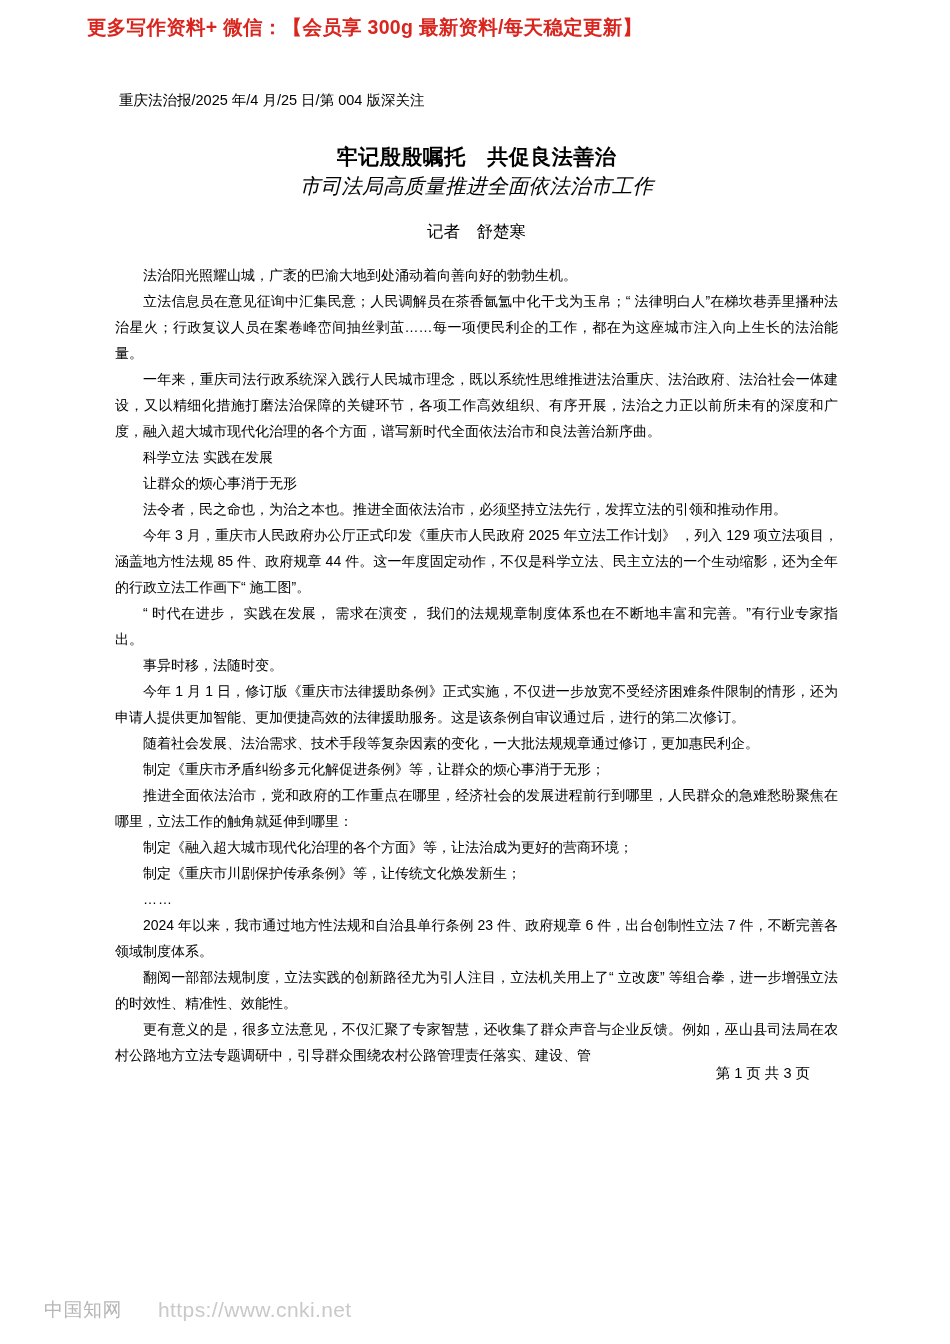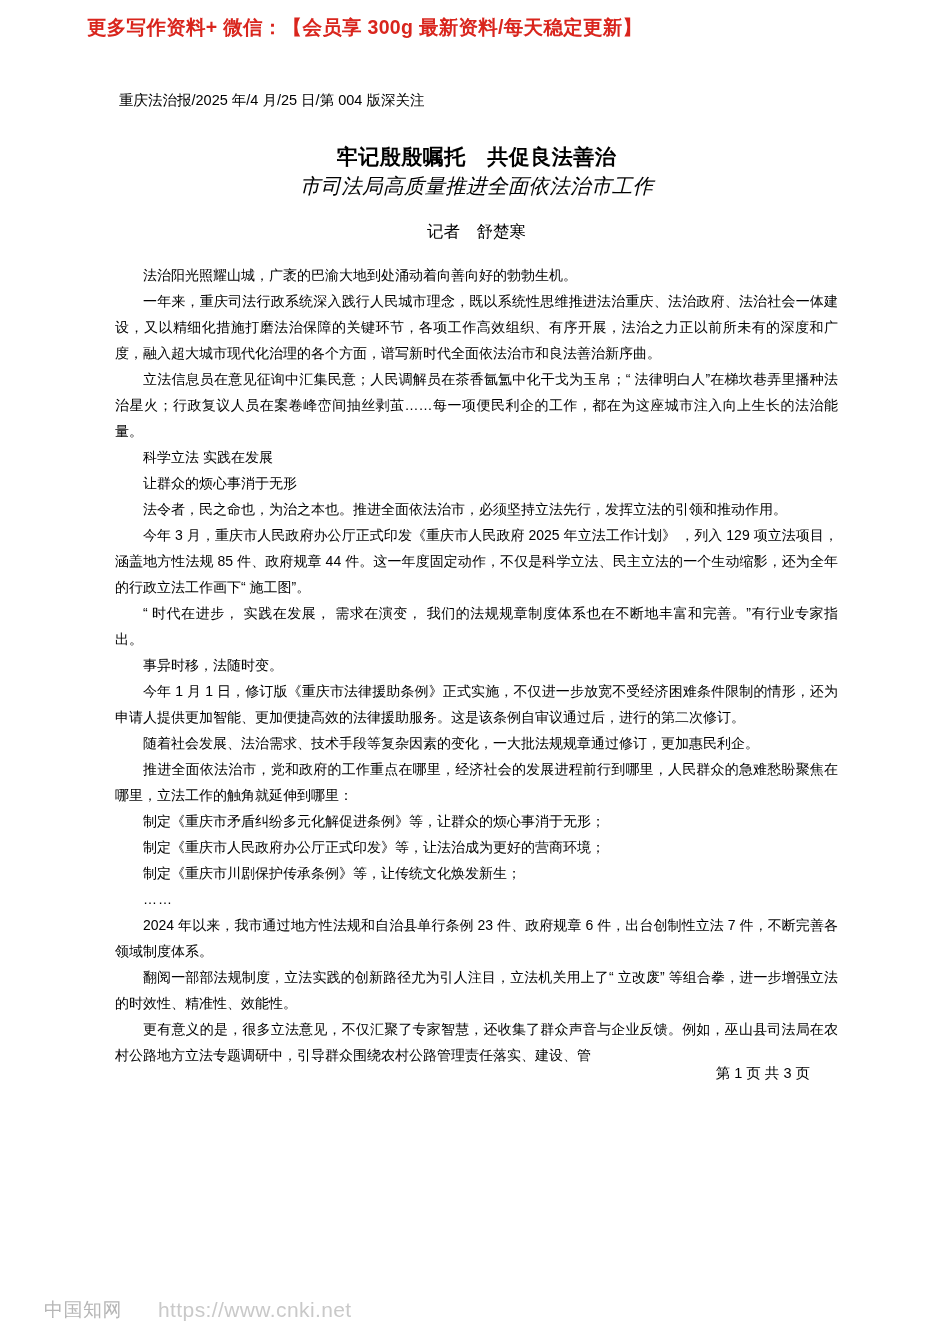--- a/index.html
+++ b/index.html
@@ -155,33 +155,33 @@
   <div id="source-line">重庆法治报/2025 年/4 月/25 日/第 004 版深关注</div>
 
   <div id="headline-main">牢记殷殷嘱托　共促良法善治</div>
 
   <div id="headline-sub">市司法局高质量推进全面依法治市工作</div>
 
   <div id="byline">记者　舒楚寒</div>
 
   <div id="article-body">
     <p>法治阳光照耀山城，广袤的巴渝大地到处涌动着向善向好的勃勃生机。</p>
+    <p>立法信息员在意见征询中汇集民意；人民调解员在茶香氤氲中化干戈为玉帛；“ 法律明白人”在梯坎巷弄里播种法治星火；行政复议人员在案卷峰峦间抽丝剥茧……每一项便民利企的工作，都在为这座城市注入向上生长的法治能量。</p>
     <p>一年来，重庆司法行政系统深入践行人民城市理念，既以系统性思维推进法治重庆、法治政府、法治社会一体建设，又以精细化措施打磨法治保障的关键环节，各项工作高效组织、有序开展，法治之力正以前所未有的深度和广度，融入超大城市现代化治理的各个方面，谱写新时代全面依法治市和良法善治新序曲。</p>
-    <p>立法信息员在意见征询中汇集民意；人民调解员在茶香氤氲中化干戈为玉帛；“ 法律明白人”在梯坎巷弄里播种法治星火；行政复议人员在案卷峰峦间抽丝剥茧……每一项便民利企的工作，都在为这座城市注入向上生长的法治能量。</p>
     <p class="flush">科学立法 实践在发展</p>
     <p class="flush">让群众的烦心事消于无形</p>
     <p>法令者，民之命也，为治之本也。推进全面依法治市，必须坚持立法先行，发挥立法的引领和推动作用。</p>
     <p>今年 3 月，重庆市人民政府办公厅正式印发《重庆市人民政府 2025 年立法工作计划》 ，列入 129 项立法项目，涵盖地方性法规 85 件、政府规章 44 件。这一年度固定动作，不仅是科学立法、民主立法的一个生动缩影，还为全年的行政立法工作画下“ 施工图”。</p>
     <p>“ 时代在进步， 实践在发展， 需求在演变， 我们的法规规章制度体系也在不断地丰富和完善。”有行业专家指出。</p>
     <p>事异时移，法随时变。</p>
     <p>今年 1 月 1 日，修订版《重庆市法律援助条例》正式实施，不仅进一步放宽不受经济困难条件限制的情形，还为申请人提供更加智能、更加便捷高效的法律援助服务。这是该条例自审议通过后，进行的第二次修订。</p>
     <p>随着社会发展、法治需求、技术手段等复杂因素的变化，一大批法规规章通过修订，更加惠民利企。</p>
+    <p>制定《重庆市矛盾纠纷多元化解促进条例》等，让群众的烦心事消于无形；</p>
     <p>推进全面依法治市，党和政府的工作重点在哪里，经济社会的发展进程前行到哪里，人民群众的急难愁盼聚焦在哪里，立法工作的触角就延伸到哪里：</p>
-    <p>制定《重庆市矛盾纠纷多元化解促进条例》等，让群众的烦心事消于无形；</p>
-    <p>制定《重庆市人民政府办公厅正式印发》等，让法治成为更好的营商环境；</p>
+    <p>制定《融入超大城市现代化治理的各个方面》等，让法治成为更好的营商环境；</p>
     <p>制定《重庆市川剧保护传承条例》等，让传统文化焕发新生；</p>
     <p class="ellipsis">……</p>
     <p>2024 年以来，我市通过地方性法规和自治县单行条例 23 件、政府规章 6 件，出台创制性立法 7 件，不断完善各领域制度体系。</p>
     <p>翻阅一部部法规制度，立法实践的创新路径尤为引人注目，立法机关用上了“ 立改废” 等组合拳，进一步增强立法的时效性、精准性、效能性。</p>
     <p>更有意义的是，很多立法意见，不仅汇聚了专家智慧，还收集了群众声音与企业反馈。例如，巫山县司法局在农村公路地方立法专题调研中，引导群众围绕农村公路管理责任落实、建设、管</p>
   </div>
 
   <div id="page-footer">第 1 页 共 3 页</div>
 </div>
 

